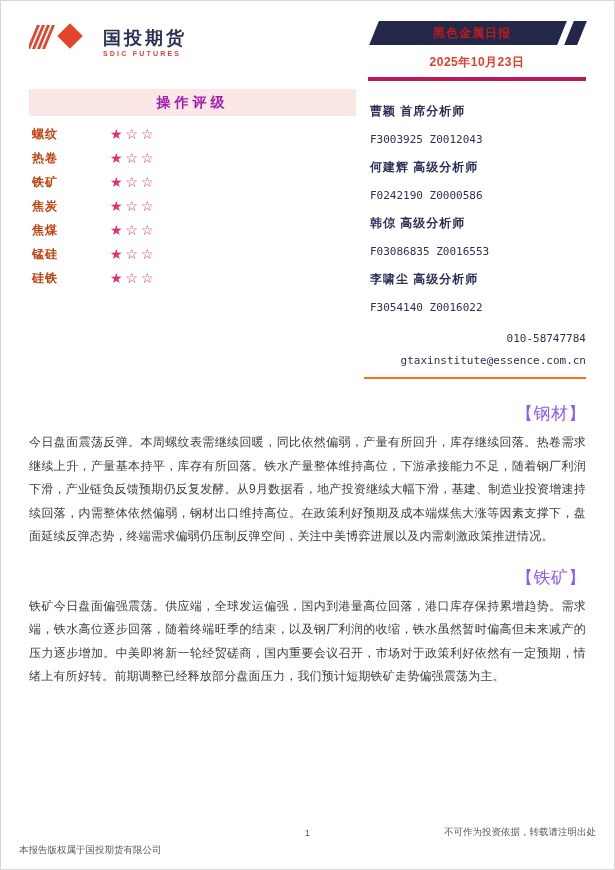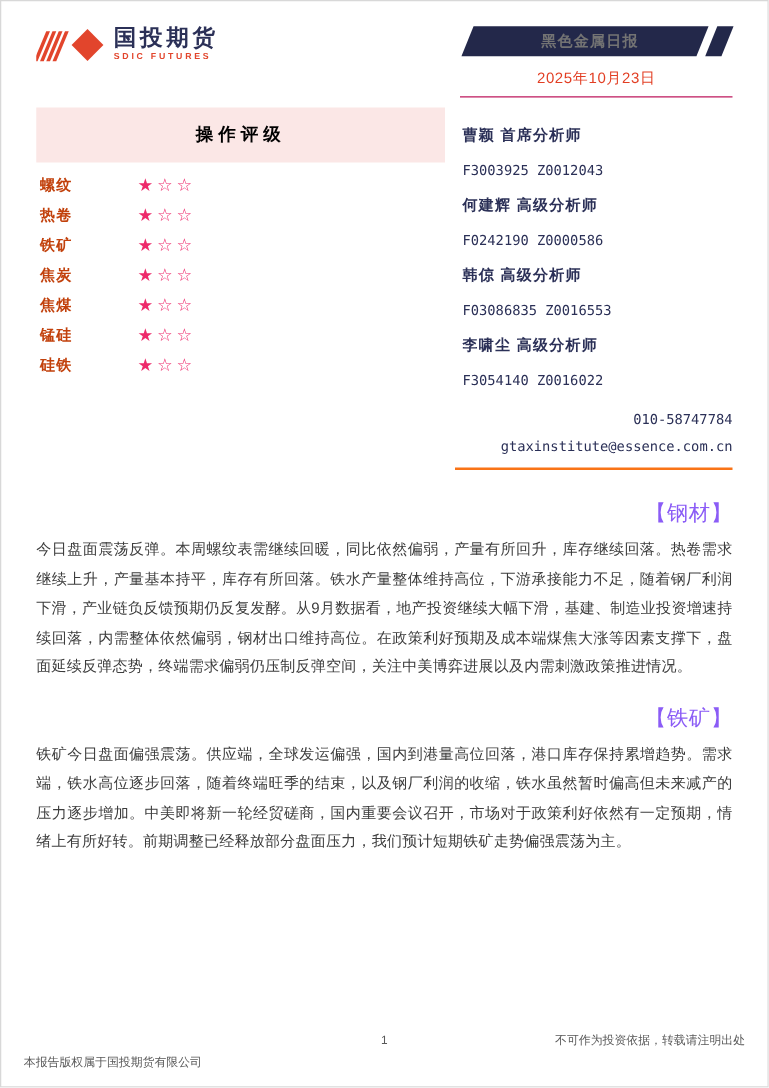--- a/index.html
+++ b/index.html
@@ -10,39 +10,39 @@
     margin:0 auto;
     background:#ffffff;
     border:1px solid #d8d8d8;
     font-family:"Liberation Sans","DejaVu Sans",sans-serif;
     color:#3c3c3c;
     overflow:hidden;
   }
 
   
   .header { display:flex; justify-content:space-between; align-items:flex-start; padding:20px 28px 0 28px; }
-  .logo { display:flex; align-items:flex-start; gap:6px; }
+  .logo { display:flex; align-items:flex-end; gap:18px; }
   .logo-text { display:flex; flex-direction:column; line-height:1; }
   .brand-cn { font-size:18px; font-weight:bold; color:#2b3057; letter-spacing:3px; }
   .brand-en { font-size:7px; font-weight:bold; color:#e2452c; letter-spacing:2.2px; margin-top:3px; }
 
   .header-right { width:218px; }
   .banner { position:relative; height:24px; }
   .banner-main { position:absolute; left:6px; right:24px; top:0; bottom:0; background:#23284a; transform:skewX(-22deg); }
   .banner-sliver { position:absolute; right:4px; width:13px; top:0; bottom:0; background:#23284a; transform:skewX(-22deg); }
   .banner-label { position:absolute; left:0; right:10px; top:0; bottom:0; display:flex; align-items:center; justify-content:center;
-    color:#737373; font-size:12px; font-weight:bold; letter-spacing:1px; z-index:1; }
-  .date-line { text-align:center; color:#e23e23; font-size:12px; font-weight:normal; padding:9px 0 6px 0;
-    border-bottom:1px solid #be185d; letter-spacing:0.5px; }
+    color:#b91c1c; font-size:12px; font-weight:bold; letter-spacing:1px; z-index:1; }
+  .date-line { text-align:center; color:#e23e23; font-size:12px; font-weight:bold; padding:9px 0 6px 0;
+    border-bottom:4px solid #be185d; letter-spacing:0.5px; }
 
   
   .columns { display:flex; padding:8px 28px 0 28px; align-items:flex-start; }
   .ratings { width:327px; }
-  .ratings-titlebar { background:#fbe7e6; height:44px; display:flex; align-items:center; justify-content:center;
-    color:#000000; font-size:14px; font-weight:bold; letter-spacing:4px; margin-bottom:6px; }
+  .ratings-titlebar { background:#fbe7e6; height:27px; display:flex; align-items:center; justify-content:center;
+    color:#a21caf; font-size:14px; font-weight:bold; letter-spacing:4px; margin-bottom:6px; }
   .rating-row { display:flex; align-items:center; height:24px; padding-left:3px; }
   .rating-name { width:78px; font-size:12px; font-weight:bold; color:#c2410c; letter-spacing:1px; }
   .rating-stars { font-size:14px; color:#ee2a6b; letter-spacing:3px; line-height:1; }
 
   .analysts { width:222px; margin-left:auto; padding:4px 0 10px 6px; border-bottom:2px solid #f97316; }
   .analyst-name { font-size:12px; font-weight:bold; color:#2b3057; letter-spacing:1px; margin-top:10px; }
   .analyst-ids { font-family:"DejaVu Sans Mono","Liberation Mono",monospace; font-size:11px; color:#2b3057; margin-top:13px; }
   .analyst-block { margin-bottom:13px; }
   .contact { margin-top:18px; }
   .contact-phone, .contact-email { font-family:"DejaVu Sans Mono","Liberation Mono",monospace; font-size:11px; color:#2b3057; margin-top:9px;text-align:right; }

